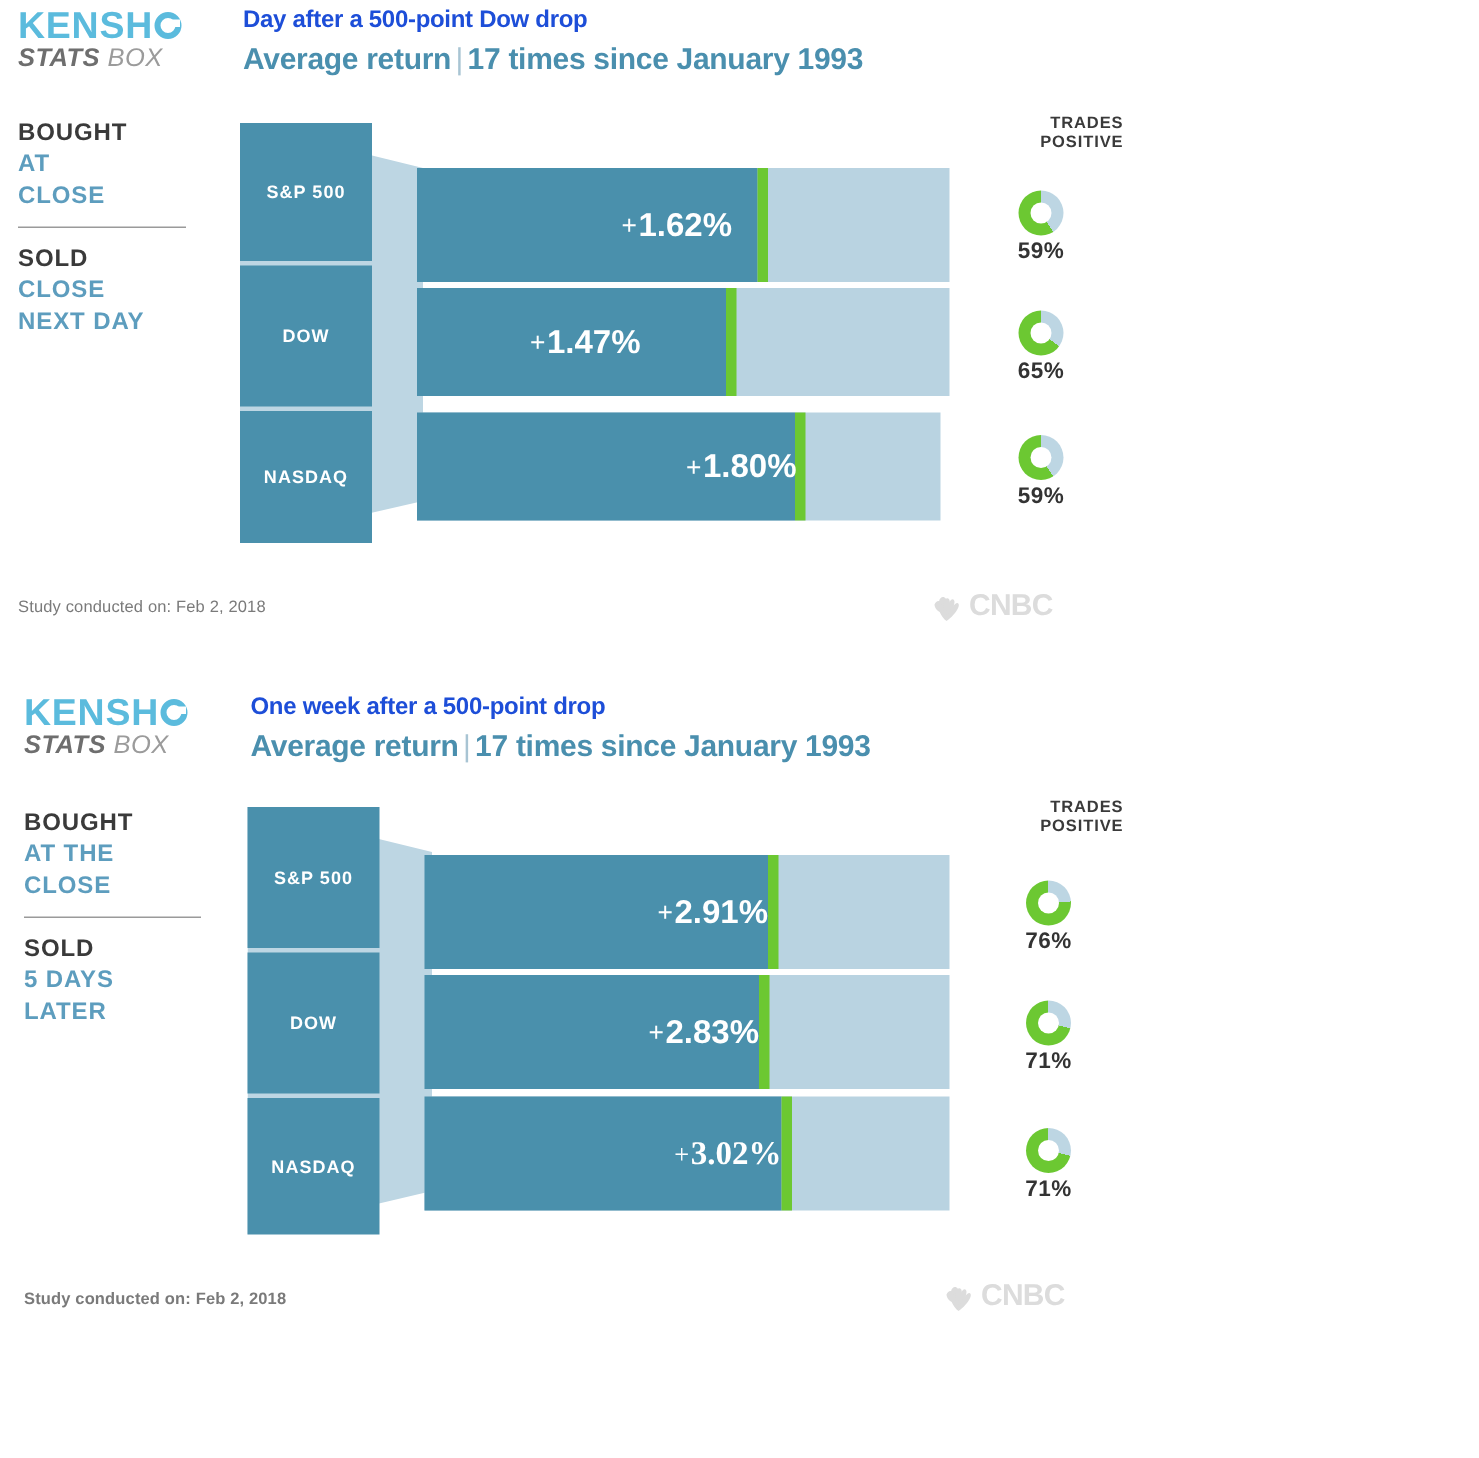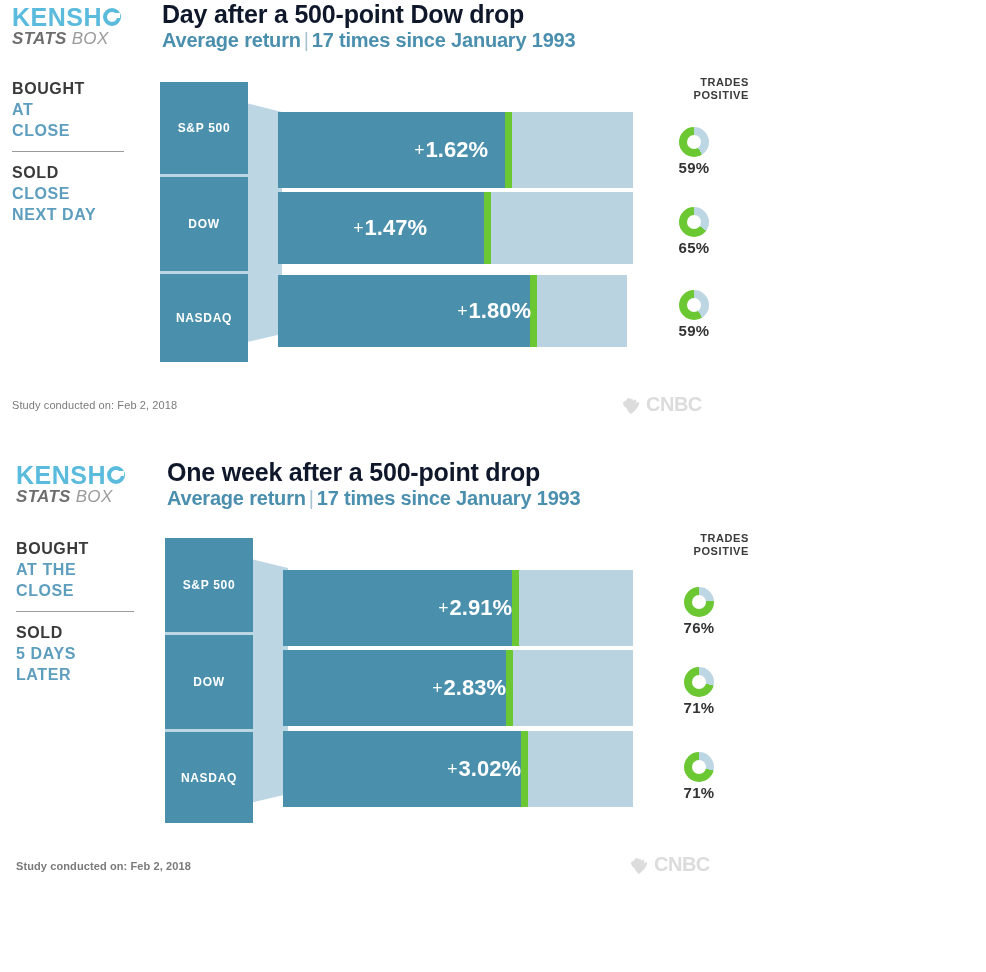--- a/index.html
+++ b/index.html
@@ -33,21 +33,21 @@
     content: ""; position: absolute; right: -3px; top: 1px;
     width: 6px; height: 5px; background: #fff;
   }
   .kensho-line2 { font-size: 17px; line-height: 18px; letter-spacing: 0.3px; margin-top: 1px; font-style: italic; }
   .kensho-stats { font-weight: bold; color: #6E6E6E; }
   .kensho-box { font-weight: normal; color: #9B9B9B; }
 
   
   .headline { position: absolute; }
   .headline .h-main {
-    font-size: 25px; font-weight: bold; color: #0f172a;
+    font-size: 16px; font-weight: bold; color: #1d4ed8;
     letter-spacing: -0.2px; line-height: 24px; white-space: nowrap;
   }
   .headline .h-sub {
     font-size: 20px; font-weight: bold; color: #4A8FAE;
     letter-spacing: -0.2px; line-height: 24px; white-space: nowrap; margin-top: 2px;
   }
   .h-sep { color: #A8C4D3; font-weight: normal; padding: 0 3px; }
 
   
   .side-legend { position: absolute; width: 140px; }
@@ -298,21 +298,21 @@
 
       <div class="bar-row" style="left:283px; top:200px; width:350px; height:76px;">
         <div class="bar-track" style="width:350px;"></div>
         <div class="bar-fill" style="width:223px;"></div>
         <div class="bar-marker" style="left:223px;"></div>
         <div class="bar-value" style="right:127px; font-size:22px;">
           <span><span class="plus">+</span>2.83%</span>
         </div>
       </div>
 
-      <div class="bar-row" style="left:283px; top:281px; width:350px; height:76px;">
+      <div class="bar-row" style="left:283px; top:281px; width:350px; height:76px;font-family:Liberation Serif, serif;">
         <div class="bar-track" style="width:350px;"></div>
         <div class="bar-fill" style="width:238px;"></div>
         <div class="bar-marker" style="left:238px;"></div>
         <div class="bar-value" style="right:112px; font-size:22px;">
           <span><span class="plus">+</span>3.02%</span>
         </div>
       </div>
     </div>
 
     <div class="trades-head" style="left:639px; top:82px;">

